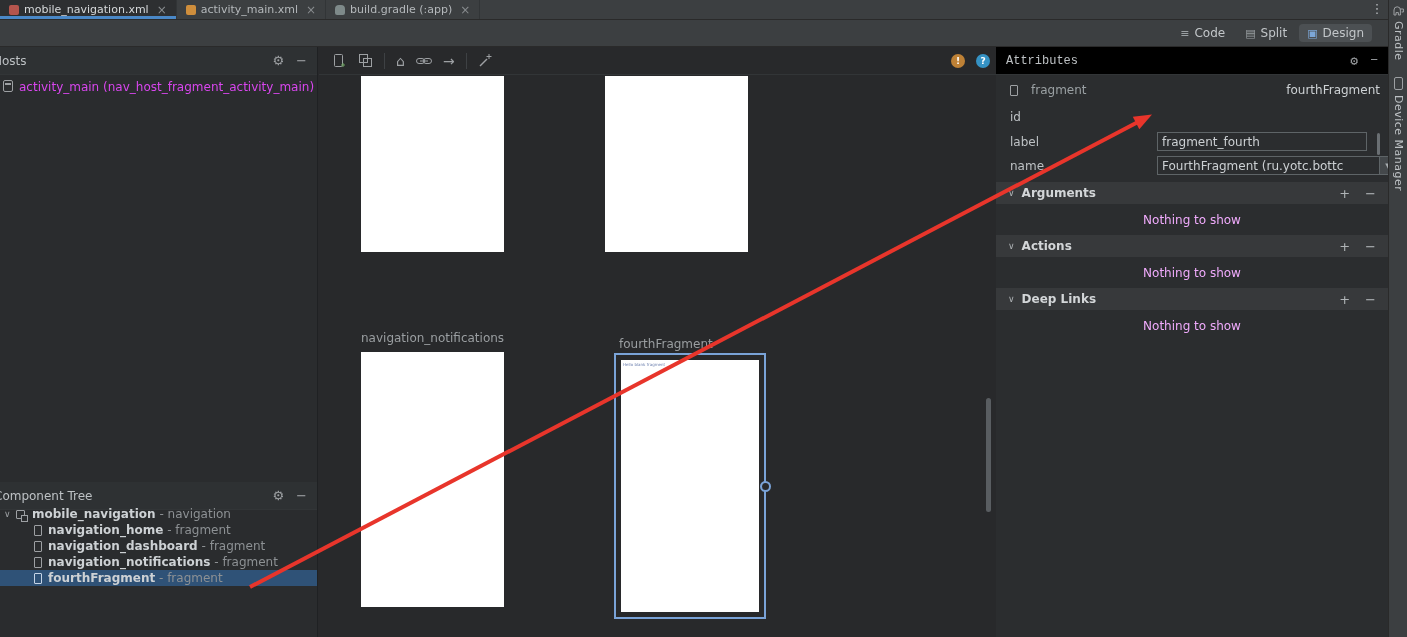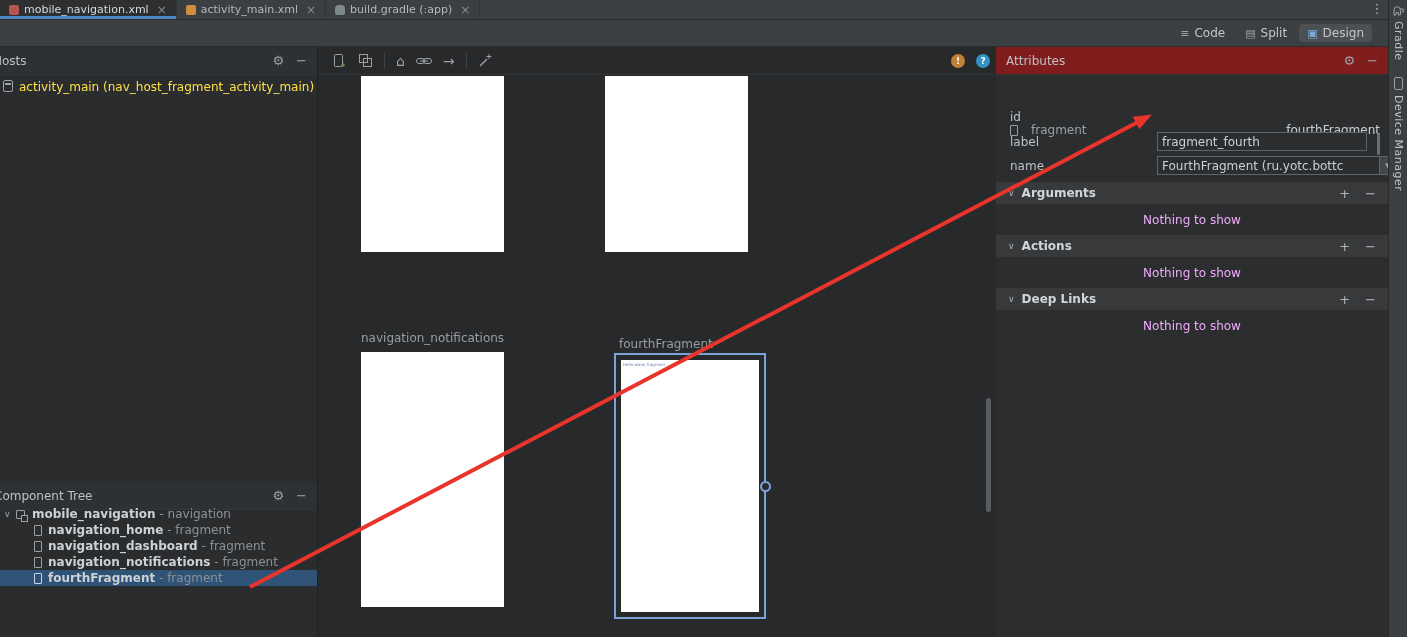--- a/index.html
+++ b/index.html
@@ -34,21 +34,21 @@
   .left-panel { position:absolute; top:47px; left:0; width:318px; bottom:0;
                 background:#2a2c2e; border-right:1px solid #1f2123; overflow:hidden; }
   .panel-header { position:absolute; left:0; right:0; height:28px; border-bottom:1px solid #323537;
                   display:flex; align-items:center; padding:0 10px; background:#2e3133; }
   .panel-title { color:#bdc1c4; font-size:12px; white-space:nowrap; }
   .clip7 { margin-left:-17px; }
   .clip6 { margin-left:-16px; }
   .hdr-icons { margin-left:auto; display:flex; gap:12px; align-items:center; }
   .gear { font-size:13px; color:#9da0a3; }
   .minus { font-size:13px; color:#9da0a3; }
-  .host-item { position:absolute; top:33px; left:3px; display:flex; align-items:flex-start; gap:6px; color:#fde047; }
+  .host-item { position:absolute; top:33px; left:3px; display:flex; align-items:flex-start; gap:6px; color:#d946ef; }
   .host-icon { width:10px; height:12px; border:1px solid #9da0a3; border-radius:2px; position:relative; }
   .host-icon::after { content:""; position:absolute; left:1px; top:2px; right:1px; height:2px; background:#9da0a3; }
 
   .ct-header { top:435px; }
   .tree { position:absolute; top:459px; left:0; right:0; }
   .tree-row { height:16px; display:flex; align-items:center; font-size:12px; padding-left:34px; }
   .tree-row.root { padding-left:4px; }
   .tree-row.selected { background:#2F5277; }
   .tchev { color:#9da0a3; font-size:9px; width:12px; }
   .nav-graph-icon { width:9px; height:9px; border:1px solid #9da0a3; border-radius:1px;
@@ -78,22 +78,22 @@
                border:2px solid #7AA3D8; background:#28292b; }
   .sel-frame .white { position:absolute; left:5px; top:5px; right:5px; bottom:5px; background:#fff; overflow:hidden; }
   .tiny-text { font-size:4px; color:#6c7fae; padding:2px; display:block; }
   .handle { position:absolute; left:441px; top:434px; width:11px; height:11px; border-radius:50%;
             border:2px solid #7AA3D8; background:#28292b; }
   .canvas-scrollbar { position:absolute; left:667px; top:351px; width:5px; height:114px;
                       background:#595d61; border-radius:3px; }
 
   
   .attrs { position:absolute; top:47px; left:996px; width:392px; bottom:0; background:#2b2d2f; overflow:hidden; }
-  .attrs .panel-header { background:#7f1d1d; }
-  .comp-row { position:absolute; top:33px; left:14px; right:8px; height:20px; display:flex; align-items:center; gap:7px;margin-top:40px; }
+  .attrs .panel-header { background:#000000;font-family:Liberation Mono, monospace; }
+  .comp-row { position:absolute; top:33px; left:14px; right:8px; height:20px; display:flex; align-items:center; gap:7px; }
   .comp-type { color:#9aa0a3; }
   .comp-name { margin-left:auto; color:#cdd1d4; }
   .flabel { position:absolute; left:14px; color:#bdc1c4; }
   .finput { position:absolute; left:161px; width:210px; height:19px; background:#2b2d2f;
             border:1px solid #5E6467; color:#ccd0d3; font-size:12px; padding:0 4px;
             font-family:"DejaVu Sans","Liberation Sans",sans-serif; outline:none; }
   .finput.focused { border:2px solid #3E77BB; height:21px; }
   .fselect { position:absolute; left:161px; width:240px; height:19px; border:1px solid #5E6467;
              display:flex; align-items:stretch; overflow:hidden; }
   .fselect .val { flex:1; padding:2px 4px; white-space:nowrap; overflow:hidden; color:#ccd0d3; }

